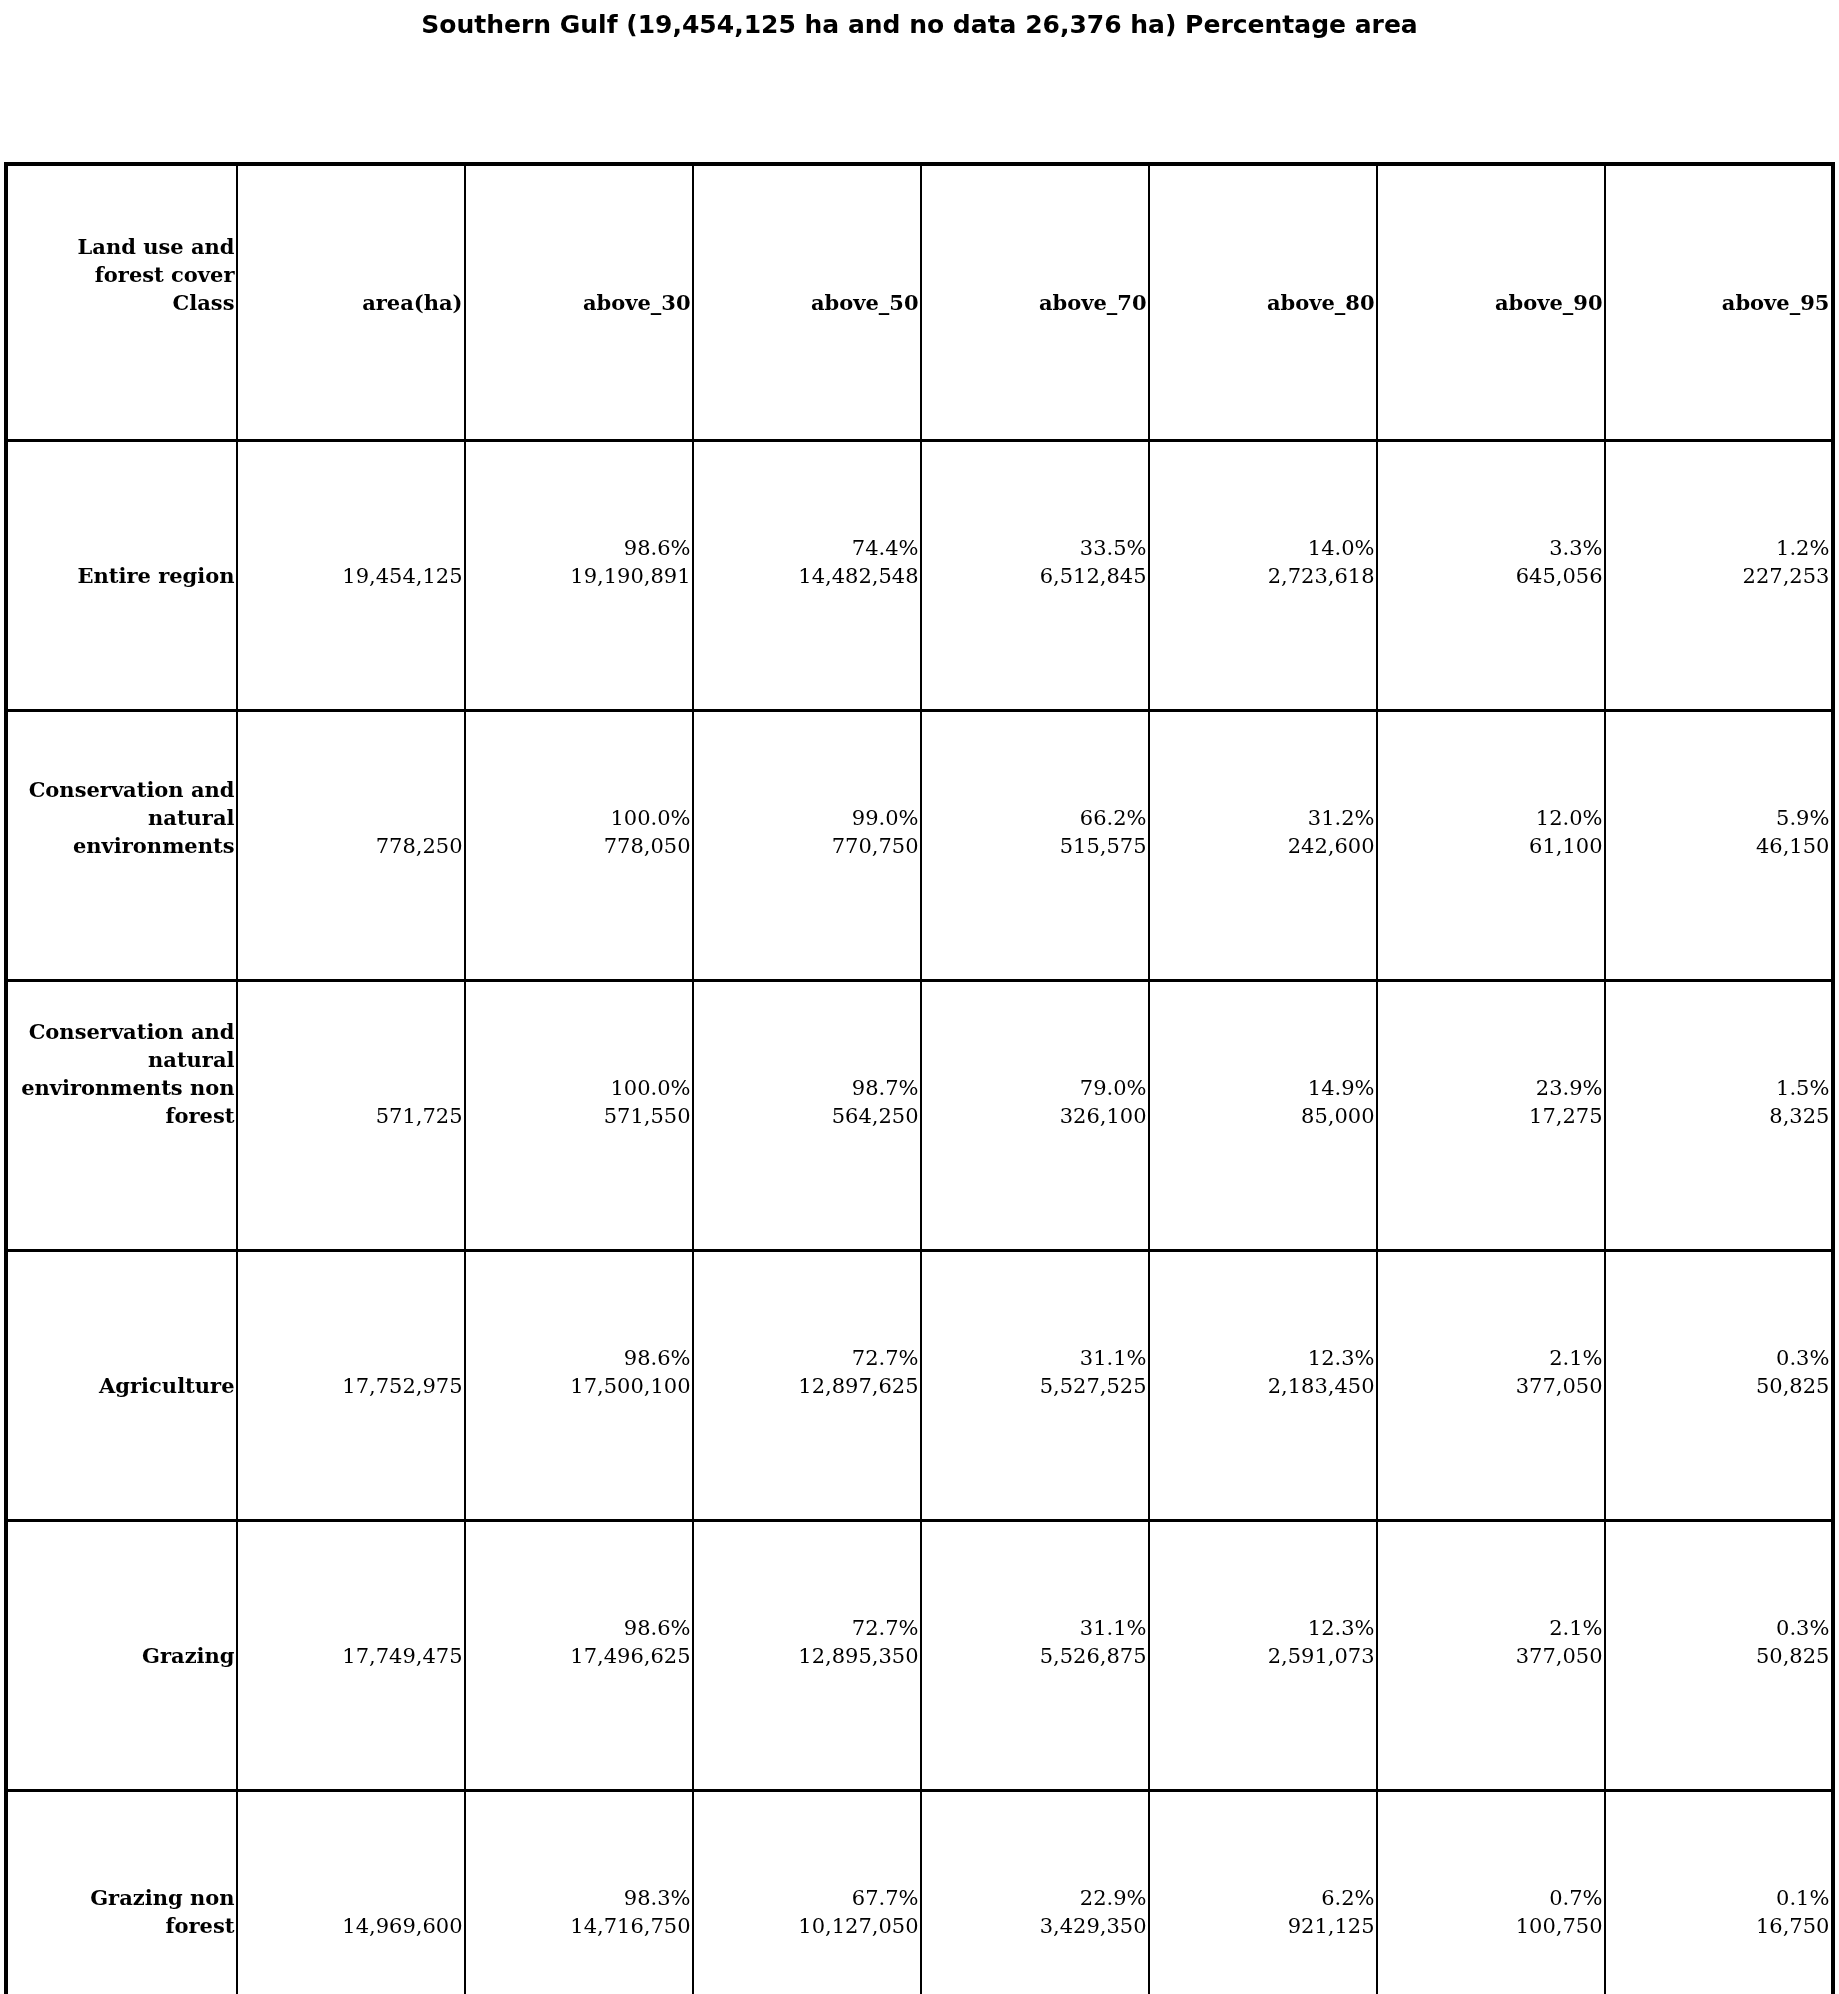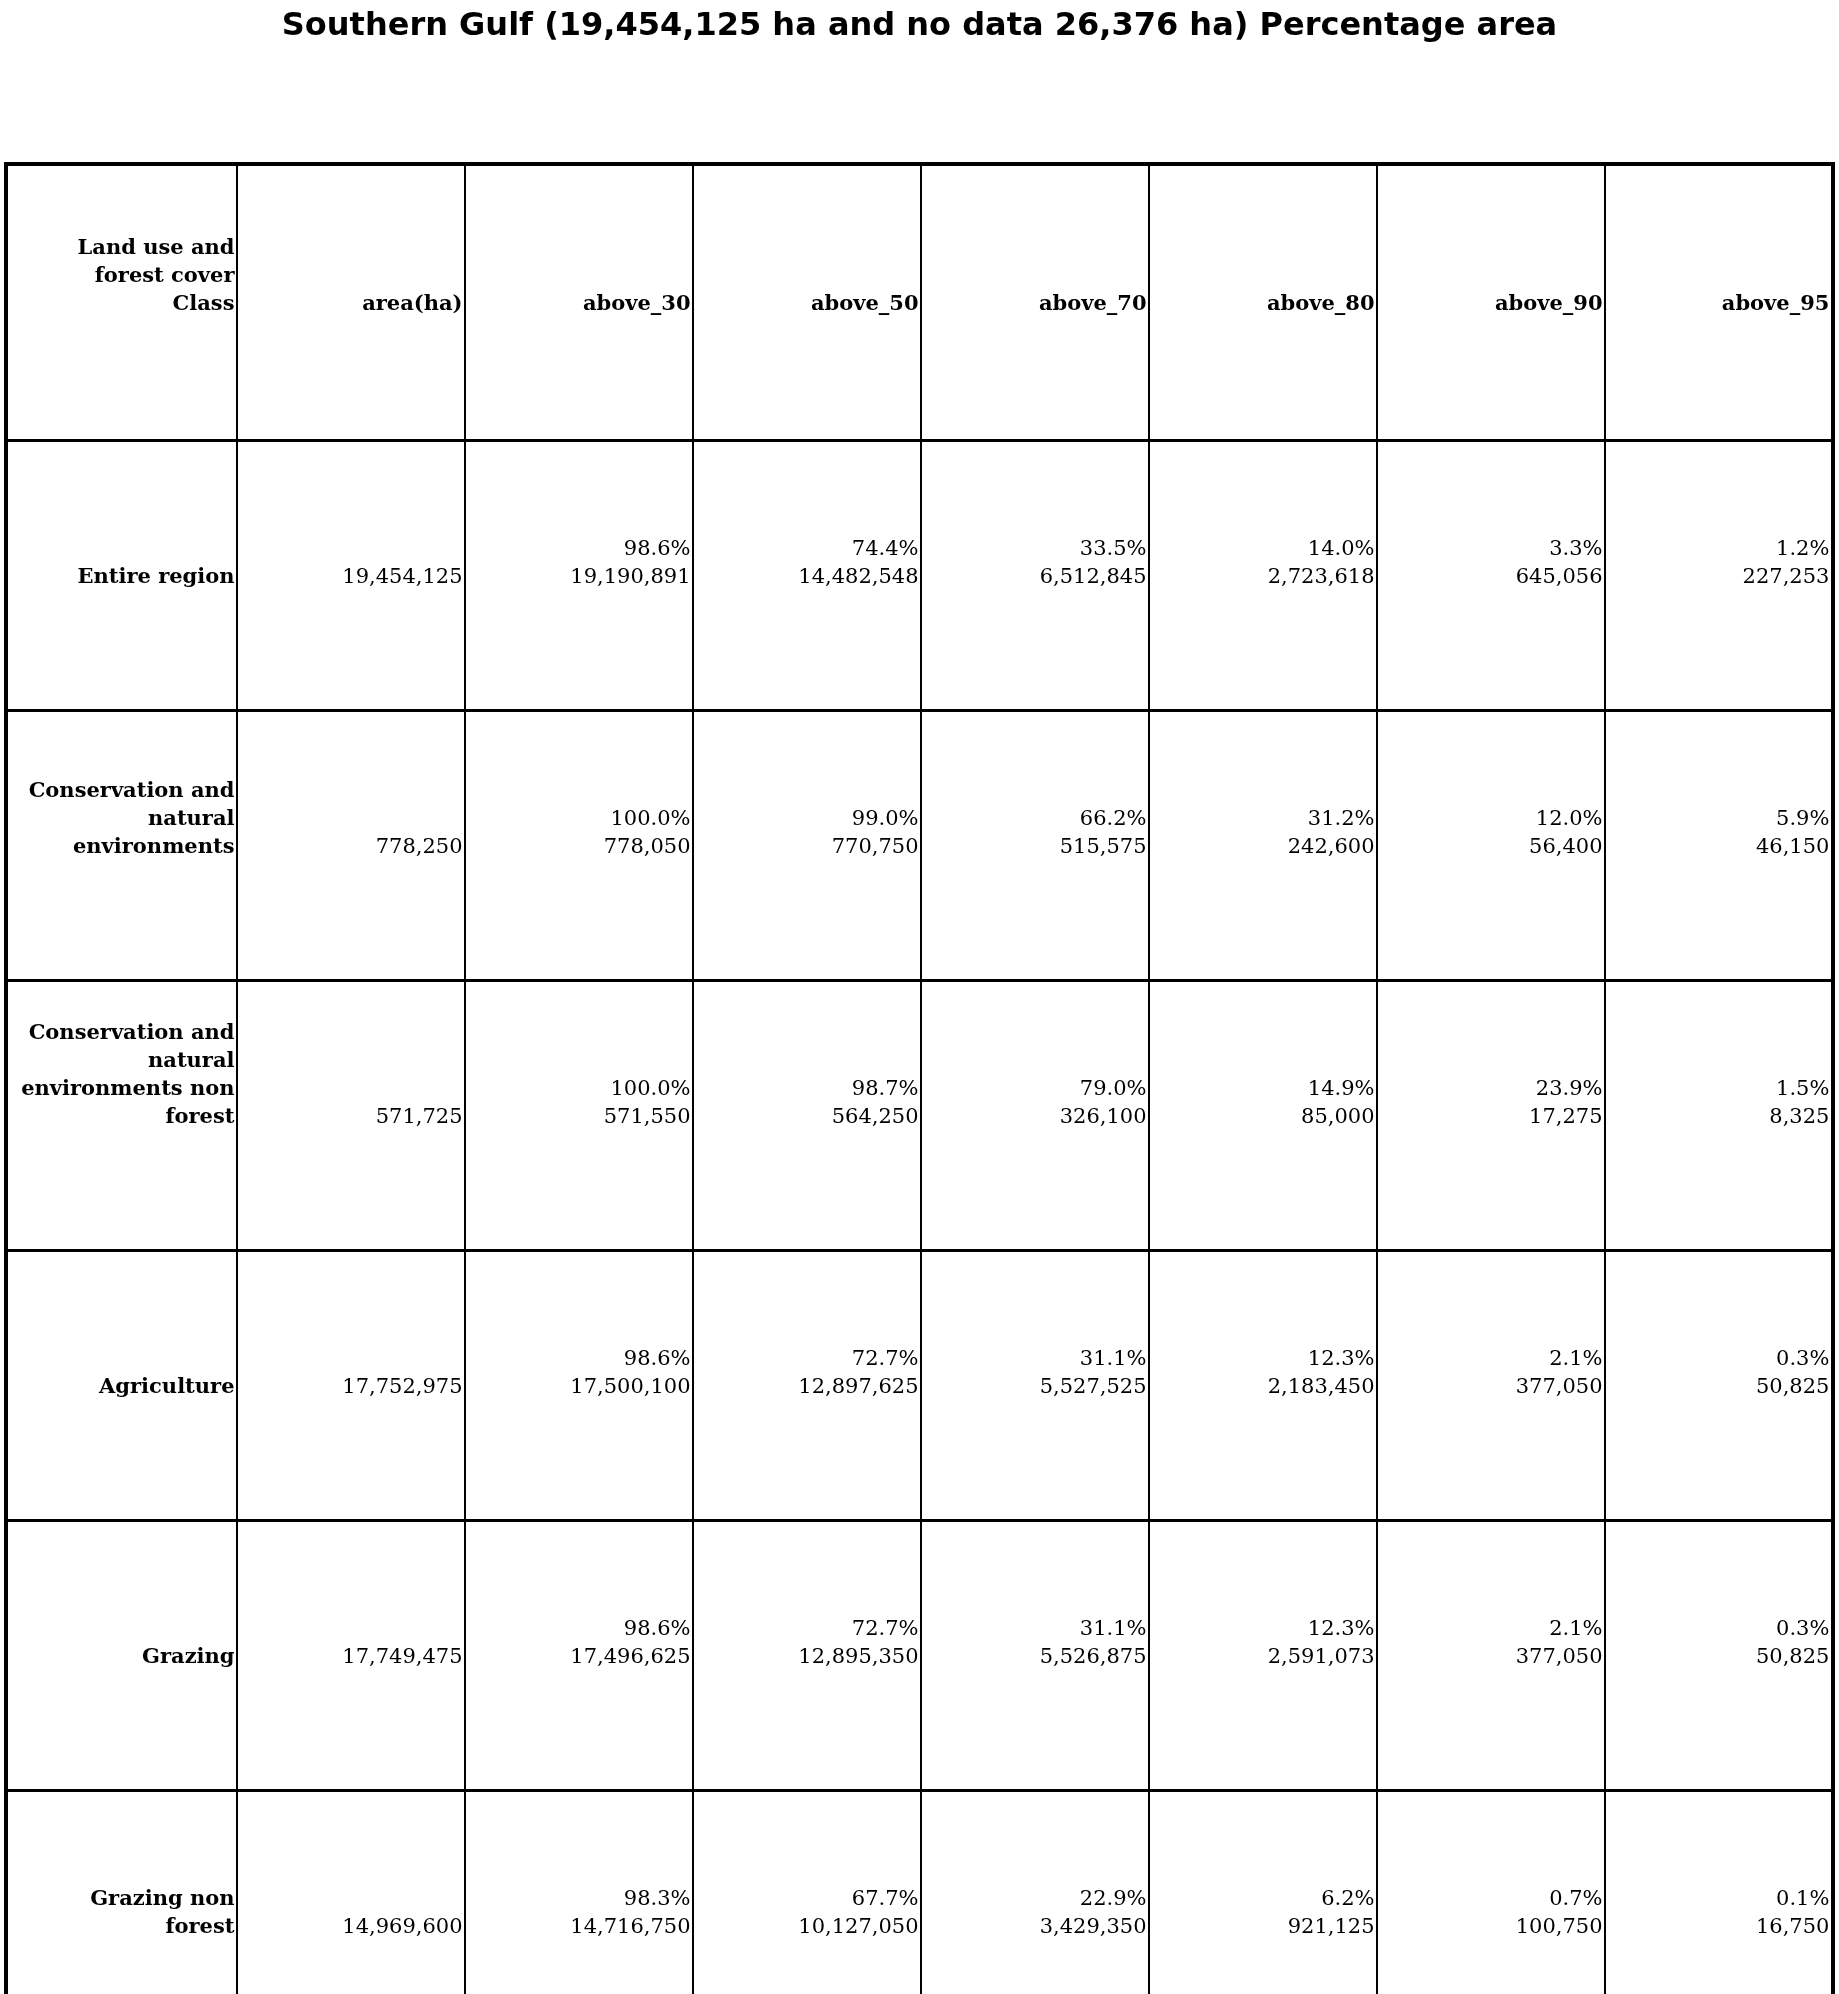--- a/index.html
+++ b/index.html
@@ -1,21 +1,21 @@
 <!DOCTYPE html>
 <html style="font-size:6.4px"><head>
 <meta charset="utf-8">
 <style>
   html,body{margin:0;padding:0;background:#ffffff;}
   body{width:1839px;height:2548px;position:relative;font-family:"DejaVu Serif","Liberation Serif",serif;color:#000;}
 
   
   .title{position:absolute;top:4.8px;left:0;width:100%;text-align:center;
     font-family:"DejaVu Sans","Liberation Sans",sans-serif;font-weight:bold;
-    font-size:32px;line-height:39px;}
+    font-size:25px;line-height:39px;}
 
   
   table.grid{position:absolute;left:4px;top:162px;width:1831px;border-collapse:collapse;
     table-layout:fixed;background:#fff;border:4px solid #000;}
   table.grid td{border:2px solid #000;border-top-width:3.6px;border-bottom-width:3.6px;
     position:relative;padding:0;}
   tr.hr td{height:273px;}
   tr.dr td{height:267px;text-decoration:underline;}
   .stack{position:absolute;left:1.6px;right:1.6px;top:calc(50% + 14.4px);transform:translateY(-100%);
     text-align:right;font-size:21px;line-height:28px;white-space:nowrap;}
@@ -168,21 +168,21 @@
         </td>
     <td>
           <div class="stack">
             <div>31.2%</div>
             <div>242,600</div>
           </div>
         </td>
     <td>
           <div class="stack">
             <div>12.0%</div>
-            <div>56,400</div>
+            <div>61,100</div>
           </div>
         </td>
     <td>
           <div class="stack">
             <div>5.9%</div>
             <div>46,150</div>
           </div>
         </td>
   </tr>
 

